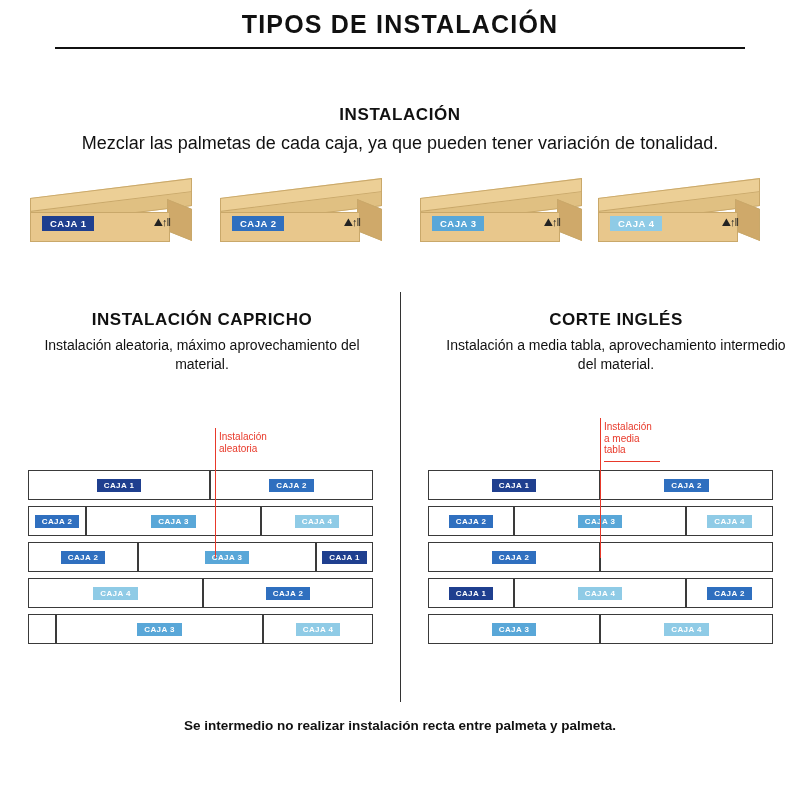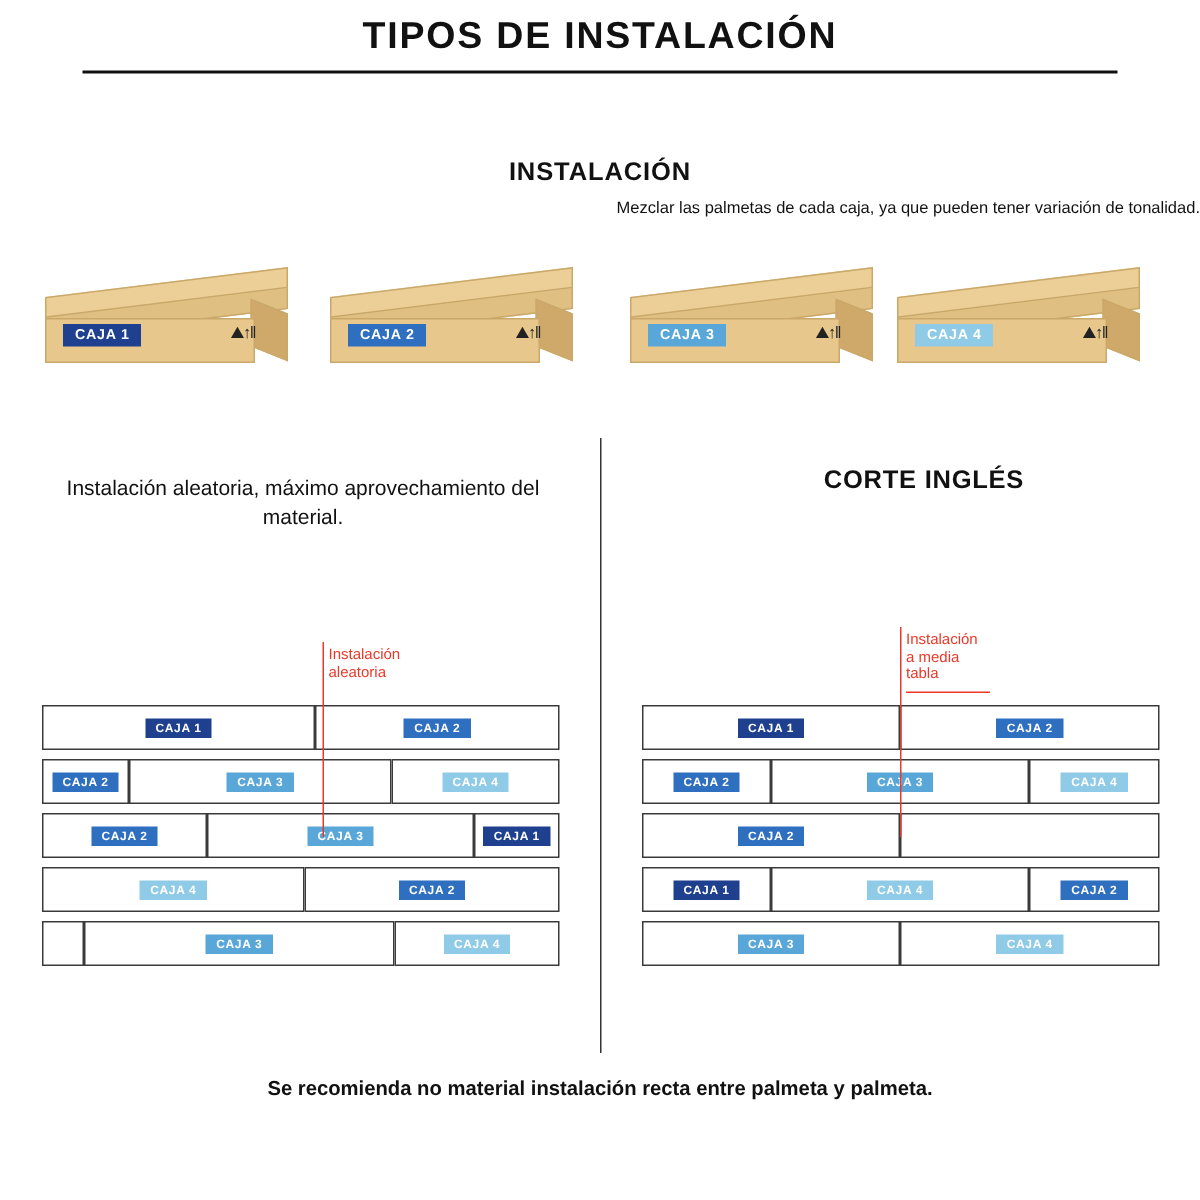--- a/index.html
+++ b/index.html
@@ -25,21 +25,21 @@
   }
 
   
   .intro{
     position:absolute;left:0;top:105px;width:800px;text-align:center;
   }
   .intro-title{
     font-size:17px;font-weight:bold;letter-spacing:.6px;
   }
   .intro-sub{
-    font-size:11px;margin-top:8px;text-align:right;
+    font-size:18px;margin-top:8px;
   }
 
   
   .boxes{
     position:absolute;left:0;top:186px;width:800px;height:80px;
   }
   .box{
     position:absolute;top:0;width:160px;height:70px;
   }
   .box .lid{
@@ -167,24 +167,26 @@
       <div class="side"></div>
       <div class="front"></div>
       <div class="box-label" style="background:#8fcbe6">CAJA 4</div>
       <div class="fragile">⛰↑‖</div>
     </div>
   </div>
 
 <div class="vdiv"></div>
 
 <div class="sect left">
+  <div class="sect-title">INSTALACIÓN CAPRICHO</div>
   <div class="sect-sub">Instalación aleatoria, máximo aprovechamiento del material.</div>
 </div>
 <div class="sect right">
   <div class="sect-title">CORTE INGLÉS</div>
+  <div class="sect-sub">Instalación a media tabla, aprovechamiento intermedio del material.</div>
 </div>
 
 <div class="bricks left" id="bricks-left">
     <div class="brow" style="top: 0px;">
       <div class="brick" style="left: 0px; width: 182px;">
         <span class="btag" style="background: rgb(31, 63, 143);">CAJA 1</span>
       </div>
       <div class="brick" style="left: 182px; width: 163px;">
         <span class="btag" style="background: rgb(47, 111, 191);">CAJA 2</span>
       </div>
@@ -279,13 +281,13 @@
 <div class="guide" style="left:215px;top:428px;height:130px;"></div>
 <div class="guide-label" style="left:219px;top:431px;width:90px;white-space:pre-line;">Instalación
 aleatoria</div>
 
 <div class="guide" style="left:600px;top:418px;height:140px;"></div>
 <div class="guide-label" style="left:604px;top:421px;width:80px;white-space:pre-line;">Instalación
 a media
 tabla</div>
 <div class="guide-underline" style="left:604px;top:461px;width:56px;"></div>
 
-<div class="footer">Se recomienda no material instalación recta entre palmeta y palmeta.</div>
+<div class="footer">Se intermedio no realizar instalación recta entre palmeta y palmeta.</div>
 
 </body></html>

